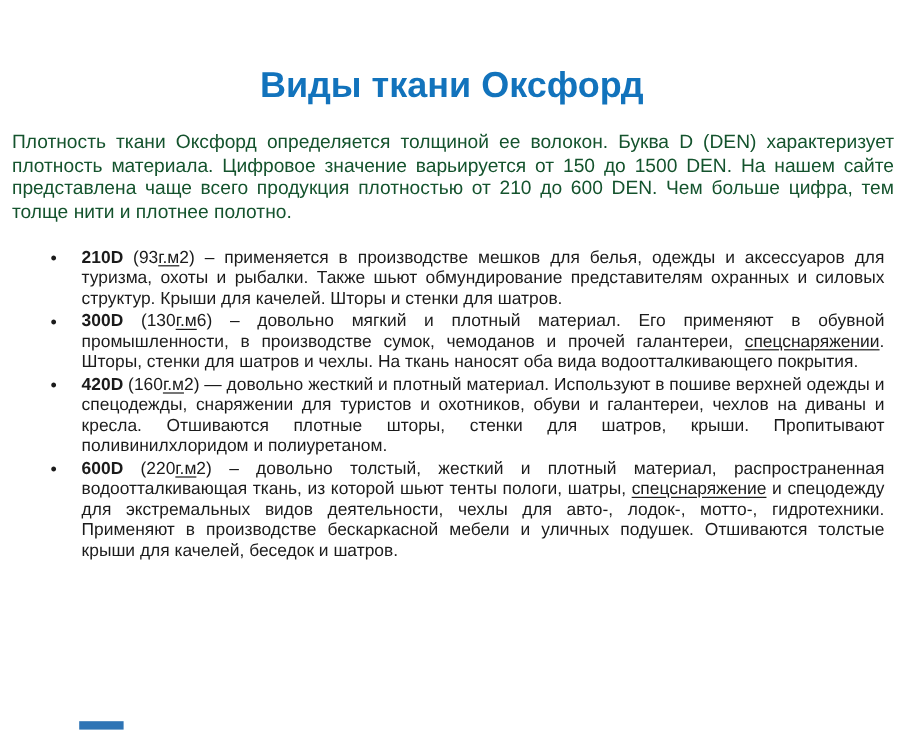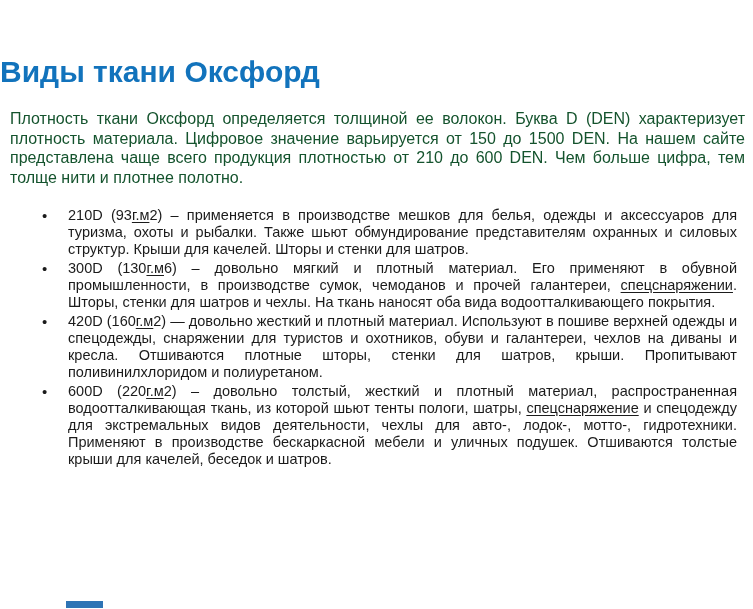--- a/index.html
+++ b/index.html
@@ -11,21 +11,21 @@
     width: 753px;
     height: 609px;
     overflow: hidden;
     position: relative;
     font-family: "Liberation Sans", sans-serif;
     color: #1b1b1b;
   }
   h1.page-title {
     margin: 0;
     padding: 55px 0 0 0;
-    text-align: left;
+    text-align: center;
     font-size: 30px;
     line-height: 34px;
     font-weight: 700;
     color: #1273bc;
   }
   p.intro {
     margin: 20px 8px 0 10px;
     font-size: 16px;
     line-height: 19.5px;
     text-align: justify;
@@ -45,21 +45,21 @@
     margin: 0 0 2px 0;
   }
   ul.fabric-list li::before {
     content: "\2022";
     position: absolute;
     left: -26px;
     top: 0;
     font-size: 15px;
     color: #1b1b1b;
   }
-  .b { font-weight: 400; }
+  .b { font-weight: 700; }
   .sq {
     text-decoration-line: underline;
     text-decoration-style: wavy;
     text-decoration-color: #cc3333;
     text-decoration-thickness: 1px;
     text-underline-offset: 2px;
     text-decoration: underline;
   }
   .bottom-strip {
     position: absolute;

